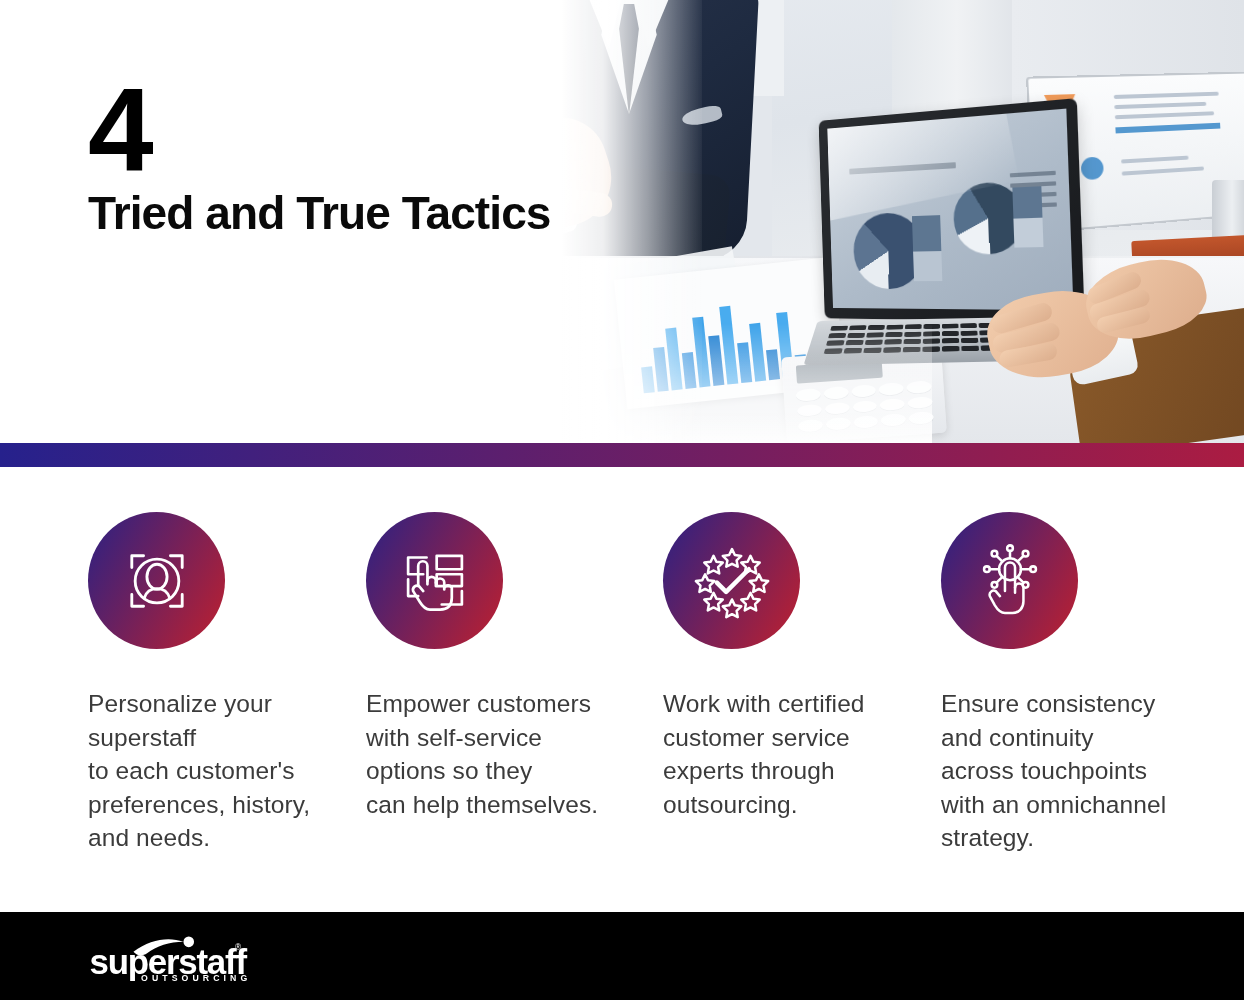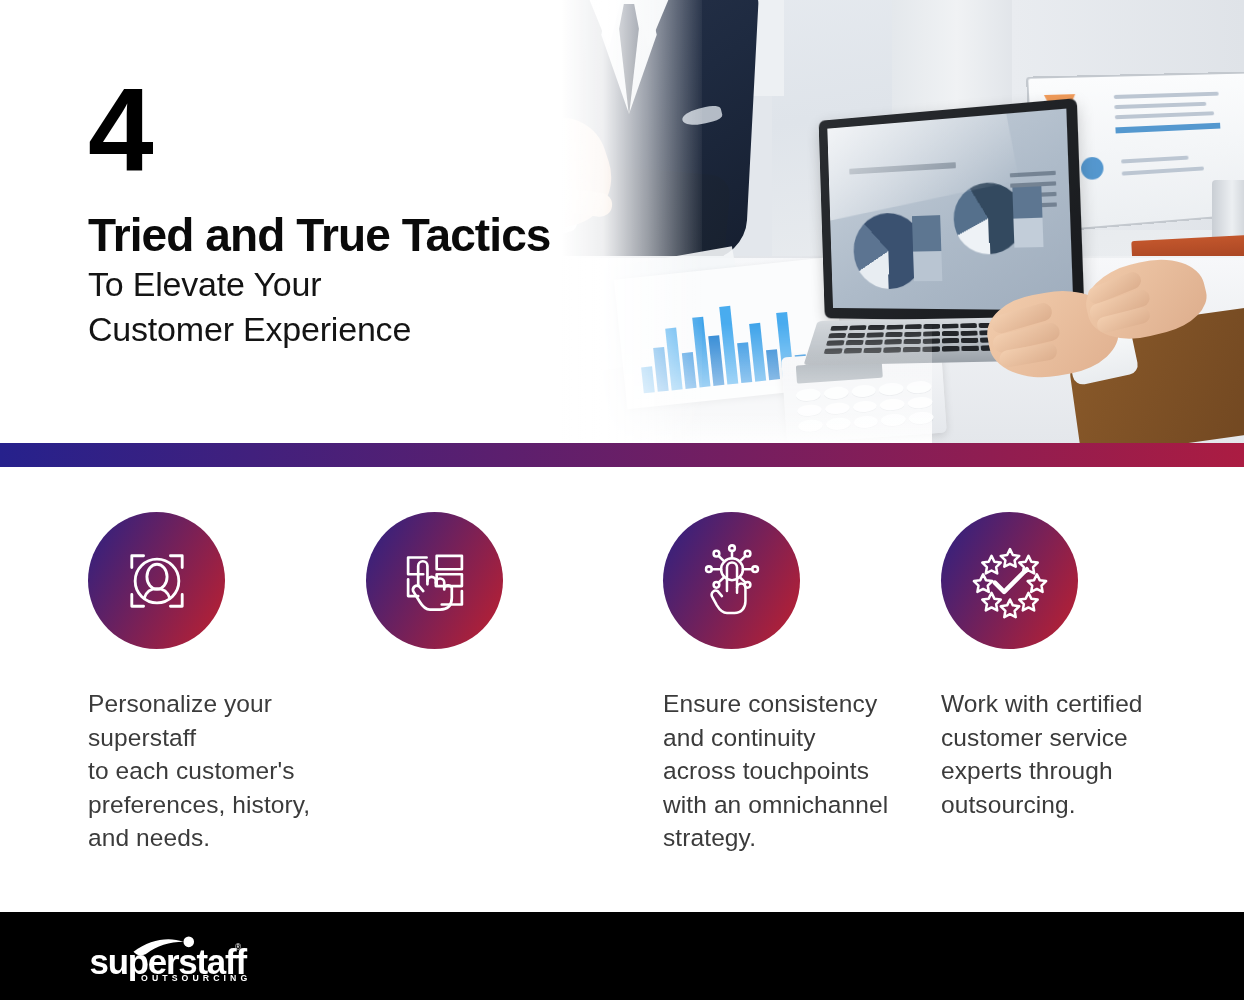--- a/index.html
+++ b/index.html
@@ -253,21 +253,21 @@
   .logo { position:absolute; left:88px; top:20px; width:200px; height:50px; }
   .logo svg{ width:100%; height:100%; display:block; }
 
   
   .headline { position:absolute; left:88px; top:78px; z-index:60; }
   .big-num {
     font-size:118px; line-height:104px; font-weight:700; color:#000;
     letter-spacing:-3px; font-family:"Liberation Sans", sans-serif;
   }
   .h-main {
-    margin-top:26px;
+    margin-top:4px;
     font-size:46px; line-height:54px; font-weight:700; color:#0a0a0a;
     letter-spacing:-.9px;
   }
   .h-sub {
     font-size:34px; line-height:45px; font-weight:300; color:#141414;
     letter-spacing:-.2px; white-space:pre-line;
   }
 </style>
 </head>
 <body>
@@ -450,22 +450,20 @@
       <span class="hfing" style="left:6px;top:44px;width:54px;height:16px;"></span>
     </div>
 
     <div class="hero-fade-bottom"></div>
     <div class="hero-fade"></div>
   </div>
 
   <div class="headline">
     <div class="big-num">4</div>
     <div class="h-main">Tried and True Tactics</div>
-    <div class="h-sub">To Elevate Your
-Customer Experience</div>
   </div>
 </div>
 
 <div class="divider" style="background: linear-gradient(to right, rgb(38, 33, 140) 0%, rgb(171, 28, 66) 100%);"></div>
 
 <div class="cards">
 
   <div class="card">
     <div class="circle" style="background: linear-gradient(120deg, rgb(42, 33, 132) 0%, rgb(192, 32, 46) 100%);">
       <span>
@@ -496,20 +494,48 @@
           <rect x="52" y="20" width="30" height="16"></rect>
           <rect x="52" y="42" width="30" height="14"></rect>
           <polyline points="82,62 82,78 58,78"></polyline>
           <path d="M30 56V32a5.5 5.5 0 0111 0v22"></path>
           <path d="M41 50a5 5 0 0110 0v6"></path>
           <path d="M51 52a5 5 0 0110 0v8"></path>
           <path d="M61 58a5 5 0 019 0v12c0 9-5 14-14 14H44c-6 0-9-4-12-9l-8-13a5 5 0 017-6l5 6"></path>
         </svg>
       </span>
     </div>
+    <div class="card-text" style="color: rgb(59, 59, 59);">Empower customers
+with self-service
+options so they
+can help themselves.</div>
+  </div>
+
+  <div class="card">
+    <div class="circle" style="background: linear-gradient(120deg, rgb(42, 33, 132) 0%, rgb(192, 32, 46) 100%);">
+      <span>
+        <svg viewBox="0 0 100 100" fill="none" stroke="#ffffff" stroke-width="3.4" stroke-linecap="round" stroke-linejoin="round">
+          <g fill="none" stroke="#ffffff" stroke-width="3">
+            <polygon points="50,12 53.4,19 61,20.1 55.5,25.5 56.8,33 50,29.5 43.2,33 44.5,25.5 39,20.1 46.6,19"></polygon>
+            <polygon points="72,20 75.4,27 83,28.1 77.5,33.5 78.8,41 72,37.5 65.2,41 66.5,33.5 61,28.1 68.6,27"></polygon>
+            <polygon points="82,42 85.4,49 93,50.1 87.5,55.5 88.8,63 82,59.5 75.2,63 76.5,55.5 71,50.1 78.6,49"></polygon>
+            <polygon points="72,64 75.4,71 83,72.1 77.5,77.5 78.8,85 72,81.5 65.2,85 66.5,77.5 61,72.1 68.6,71"></polygon>
+            <polygon points="50,72 53.4,79 61,80.1 55.5,85.5 56.8,93 50,89.5 43.2,93 44.5,85.5 39,80.1 46.6,79"></polygon>
+            <polygon points="28,64 31.4,71 39,72.1 33.5,77.5 34.8,85 28,81.5 21.2,85 22.5,77.5 17,72.1 24.6,71"></polygon>
+            <polygon points="18,42 21.4,49 29,50.1 23.5,55.5 24.8,63 18,59.5 11.2,63 12.5,55.5 7,50.1 14.6,49"></polygon>
+            <polygon points="28,20 31.4,27 39,28.1 33.5,33.5 34.8,41 28,37.5 21.2,41 22.5,33.5 17,28.1 24.6,27"></polygon>
+          </g>
+          <polyline points="32,52 43,63 70,36" stroke-width="5.4"></polyline>
+        </svg>
+      </span>
+    </div>
+    <div class="card-text" style="color: rgb(59, 59, 59);">Work with certified
+customer service
+experts through
+outsourcing.</div>
   </div>
 
   <div class="card">
     <div class="circle" style="background: linear-gradient(120deg, rgb(42, 33, 132) 0%, rgb(192, 32, 46) 100%);">
       <span>
         <svg viewBox="0 0 100 100" fill="none" stroke="#ffffff" stroke-width="3" stroke-linecap="round" stroke-linejoin="round">
           <circle cx="50" cy="36" r="13"></circle>
           <line x1="50" y1="23" x2="50" y2="14"></line>
             <circle cx="50" cy="11" r="3.4"></circle>
           <line x1="41" y1="27" x2="34" y2="20"></line>
@@ -528,44 +554,20 @@
           <path d="M56 58a5 5 0 0110 0v16c0 8-5 14-13 14h-9c-6 0-9-4-12-9l-6-11a5 5 0 017-6l5 6"></path>
         </svg>
       </span>
     </div>
     <div class="card-text" style="color: rgb(59, 59, 59);">Ensure consistency
 and continuity
 across touchpoints
 with an omnichannel
 strategy.</div>
   </div>
-
-  <div class="card">
-    <div class="circle" style="background: linear-gradient(120deg, rgb(42, 33, 132) 0%, rgb(192, 32, 46) 100%);">
-      <span>
-        <svg viewBox="0 0 100 100" fill="none" stroke="#ffffff" stroke-width="3.4" stroke-linecap="round" stroke-linejoin="round">
-          <g fill="none" stroke="#ffffff" stroke-width="3">
-            <polygon points="50,12 53.4,19 61,20.1 55.5,25.5 56.8,33 50,29.5 43.2,33 44.5,25.5 39,20.1 46.6,19"></polygon>
-            <polygon points="72,20 75.4,27 83,28.1 77.5,33.5 78.8,41 72,37.5 65.2,41 66.5,33.5 61,28.1 68.6,27"></polygon>
-            <polygon points="82,42 85.4,49 93,50.1 87.5,55.5 88.8,63 82,59.5 75.2,63 76.5,55.5 71,50.1 78.6,49"></polygon>
-            <polygon points="72,64 75.4,71 83,72.1 77.5,77.5 78.8,85 72,81.5 65.2,85 66.5,77.5 61,72.1 68.6,71"></polygon>
-            <polygon points="50,72 53.4,79 61,80.1 55.5,85.5 56.8,93 50,89.5 43.2,93 44.5,85.5 39,80.1 46.6,79"></polygon>
-            <polygon points="28,64 31.4,71 39,72.1 33.5,77.5 34.8,85 28,81.5 21.2,85 22.5,77.5 17,72.1 24.6,71"></polygon>
-            <polygon points="18,42 21.4,49 29,50.1 23.5,55.5 24.8,63 18,59.5 11.2,63 12.5,55.5 7,50.1 14.6,49"></polygon>
-            <polygon points="28,20 31.4,27 39,28.1 33.5,33.5 34.8,41 28,37.5 21.2,41 22.5,33.5 17,28.1 24.6,27"></polygon>
-          </g>
-          <polyline points="32,52 43,63 70,36" stroke-width="5.4"></polyline>
-        </svg>
-      </span>
-    </div>
-    <div class="card-text" style="color: rgb(59, 59, 59);">Work with certified
-customer service
-experts through
-outsourcing.</div>
-  </div>
 </div>
 
 <div class="footer" style="background: rgb(0, 0, 0);">
   <div class="logo">
     <svg viewBox="0 0 260 66">
 
       <path d="M58 26c22-16 46-20 66-13-18 0-36 6-48 15-6 4-13 4-18-2z" fill="#ffffff"></path>
       <circle cx="131" cy="13" r="7" fill="#ffffff"></circle>
       <text x="0" y="56" font-family="'Liberation Sans', sans-serif" font-size="46" font-weight="700" fill="#ffffff" letter-spacing="-1.6">superstaff</text>
       <text x="192" y="24" font-family="'Liberation Sans', sans-serif" font-size="11" fill="#ffffff">®</text>

